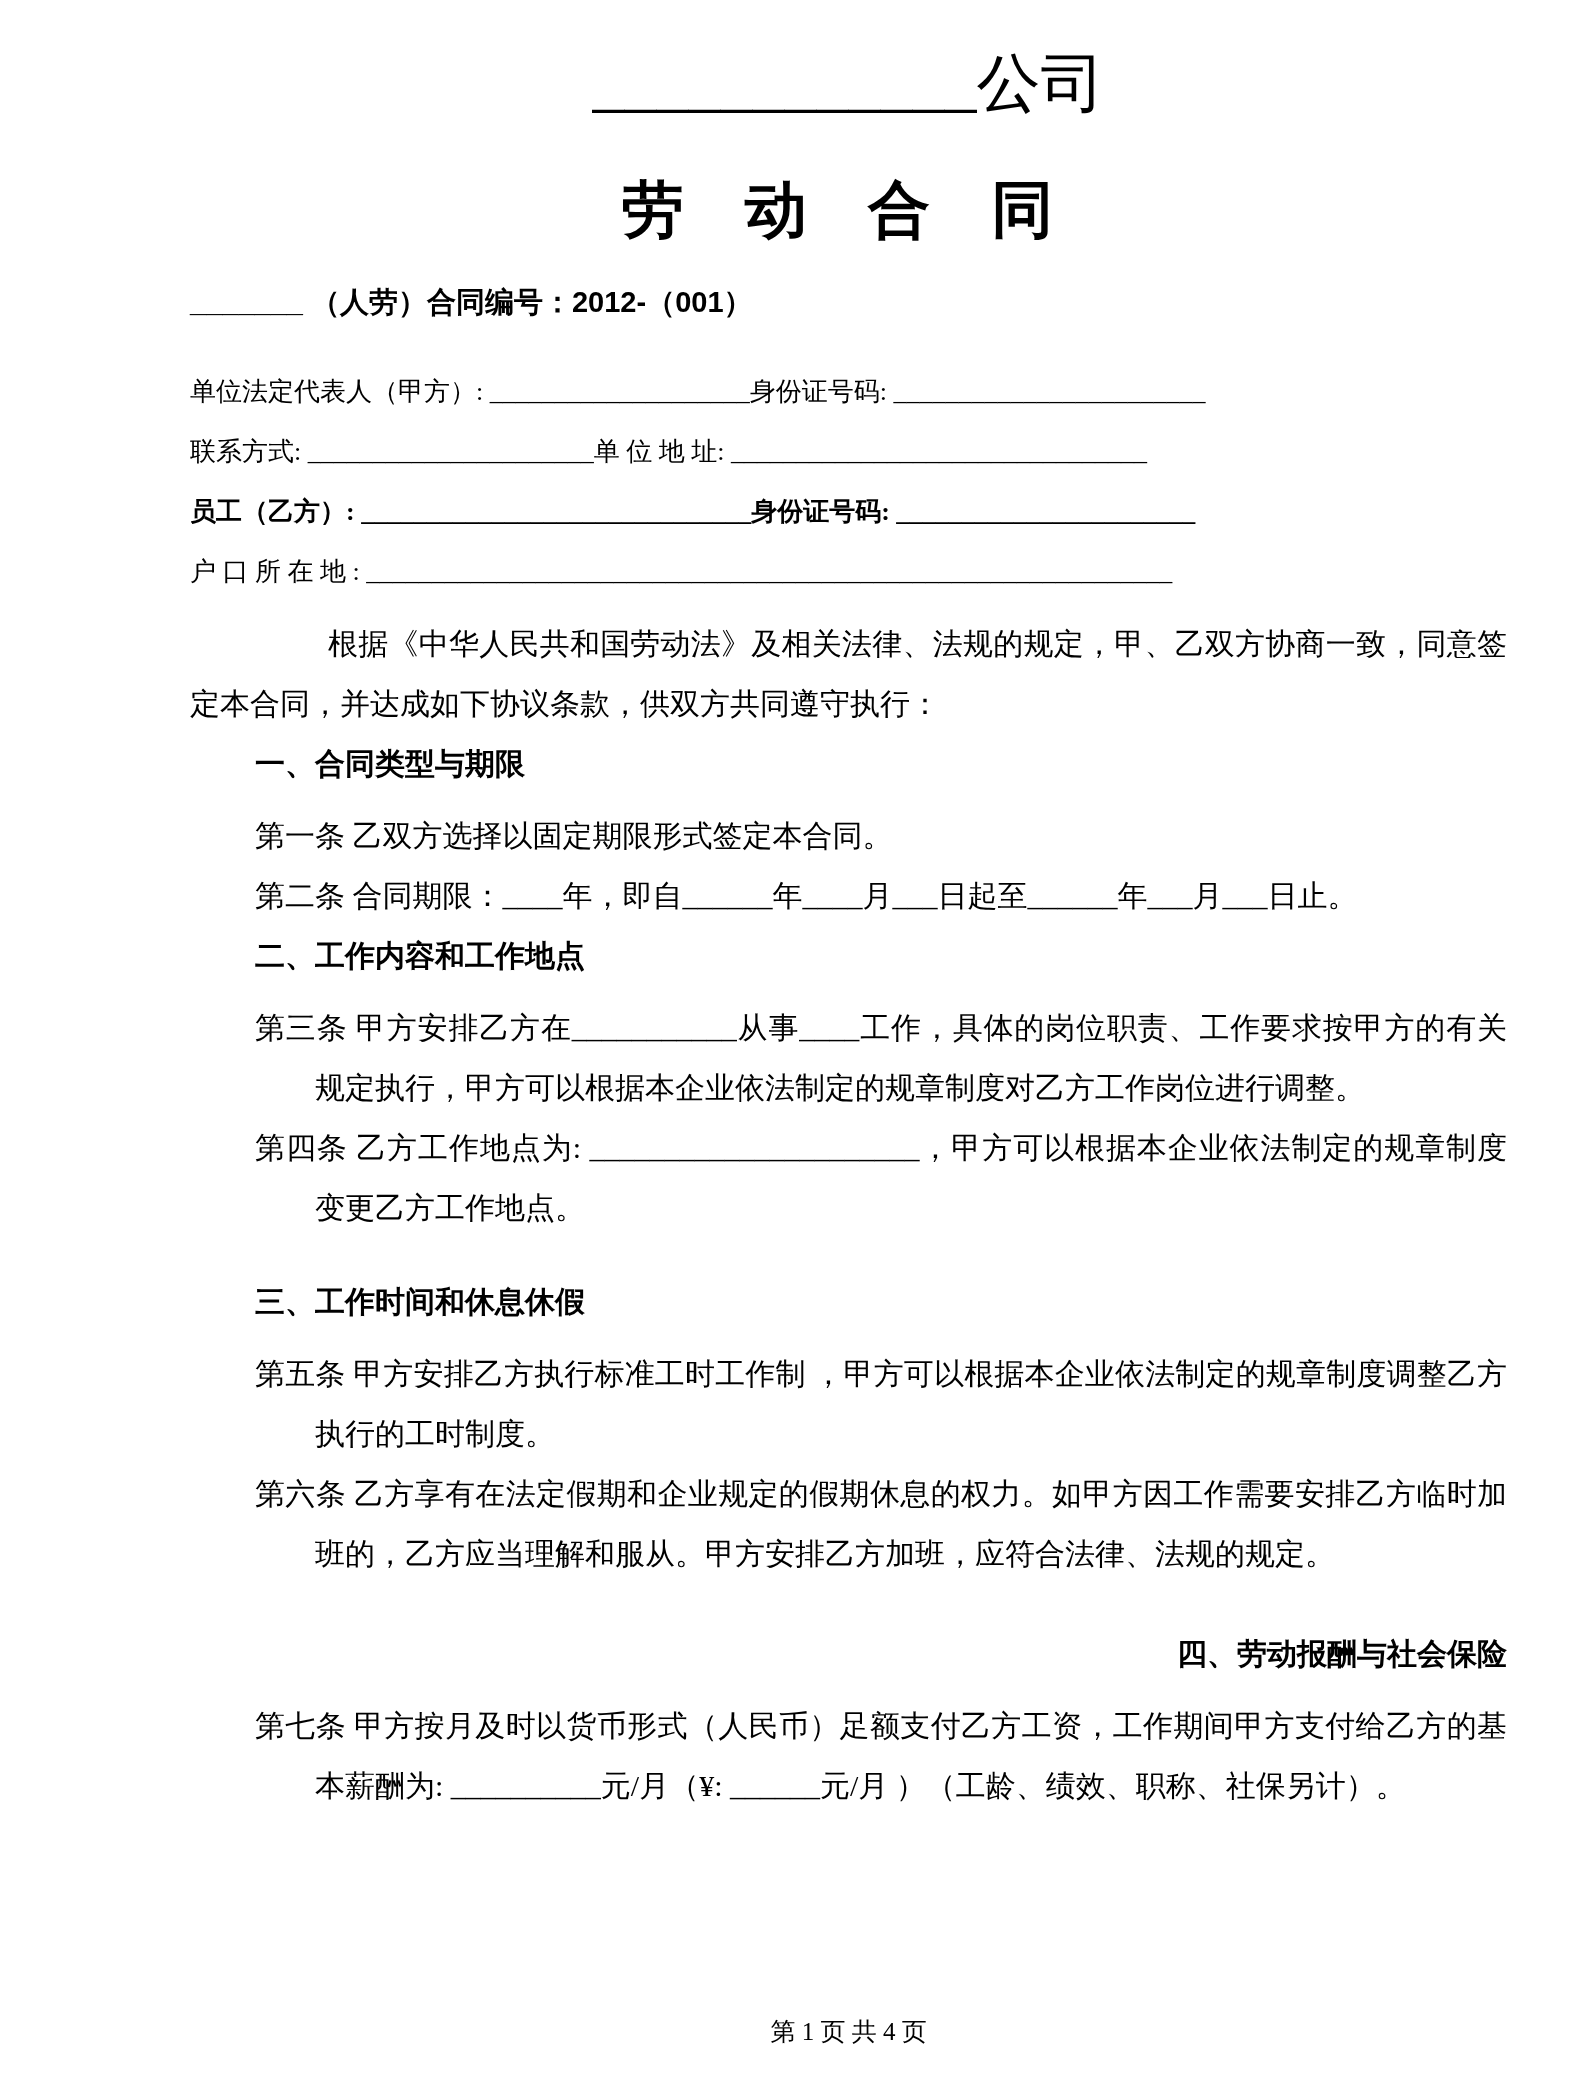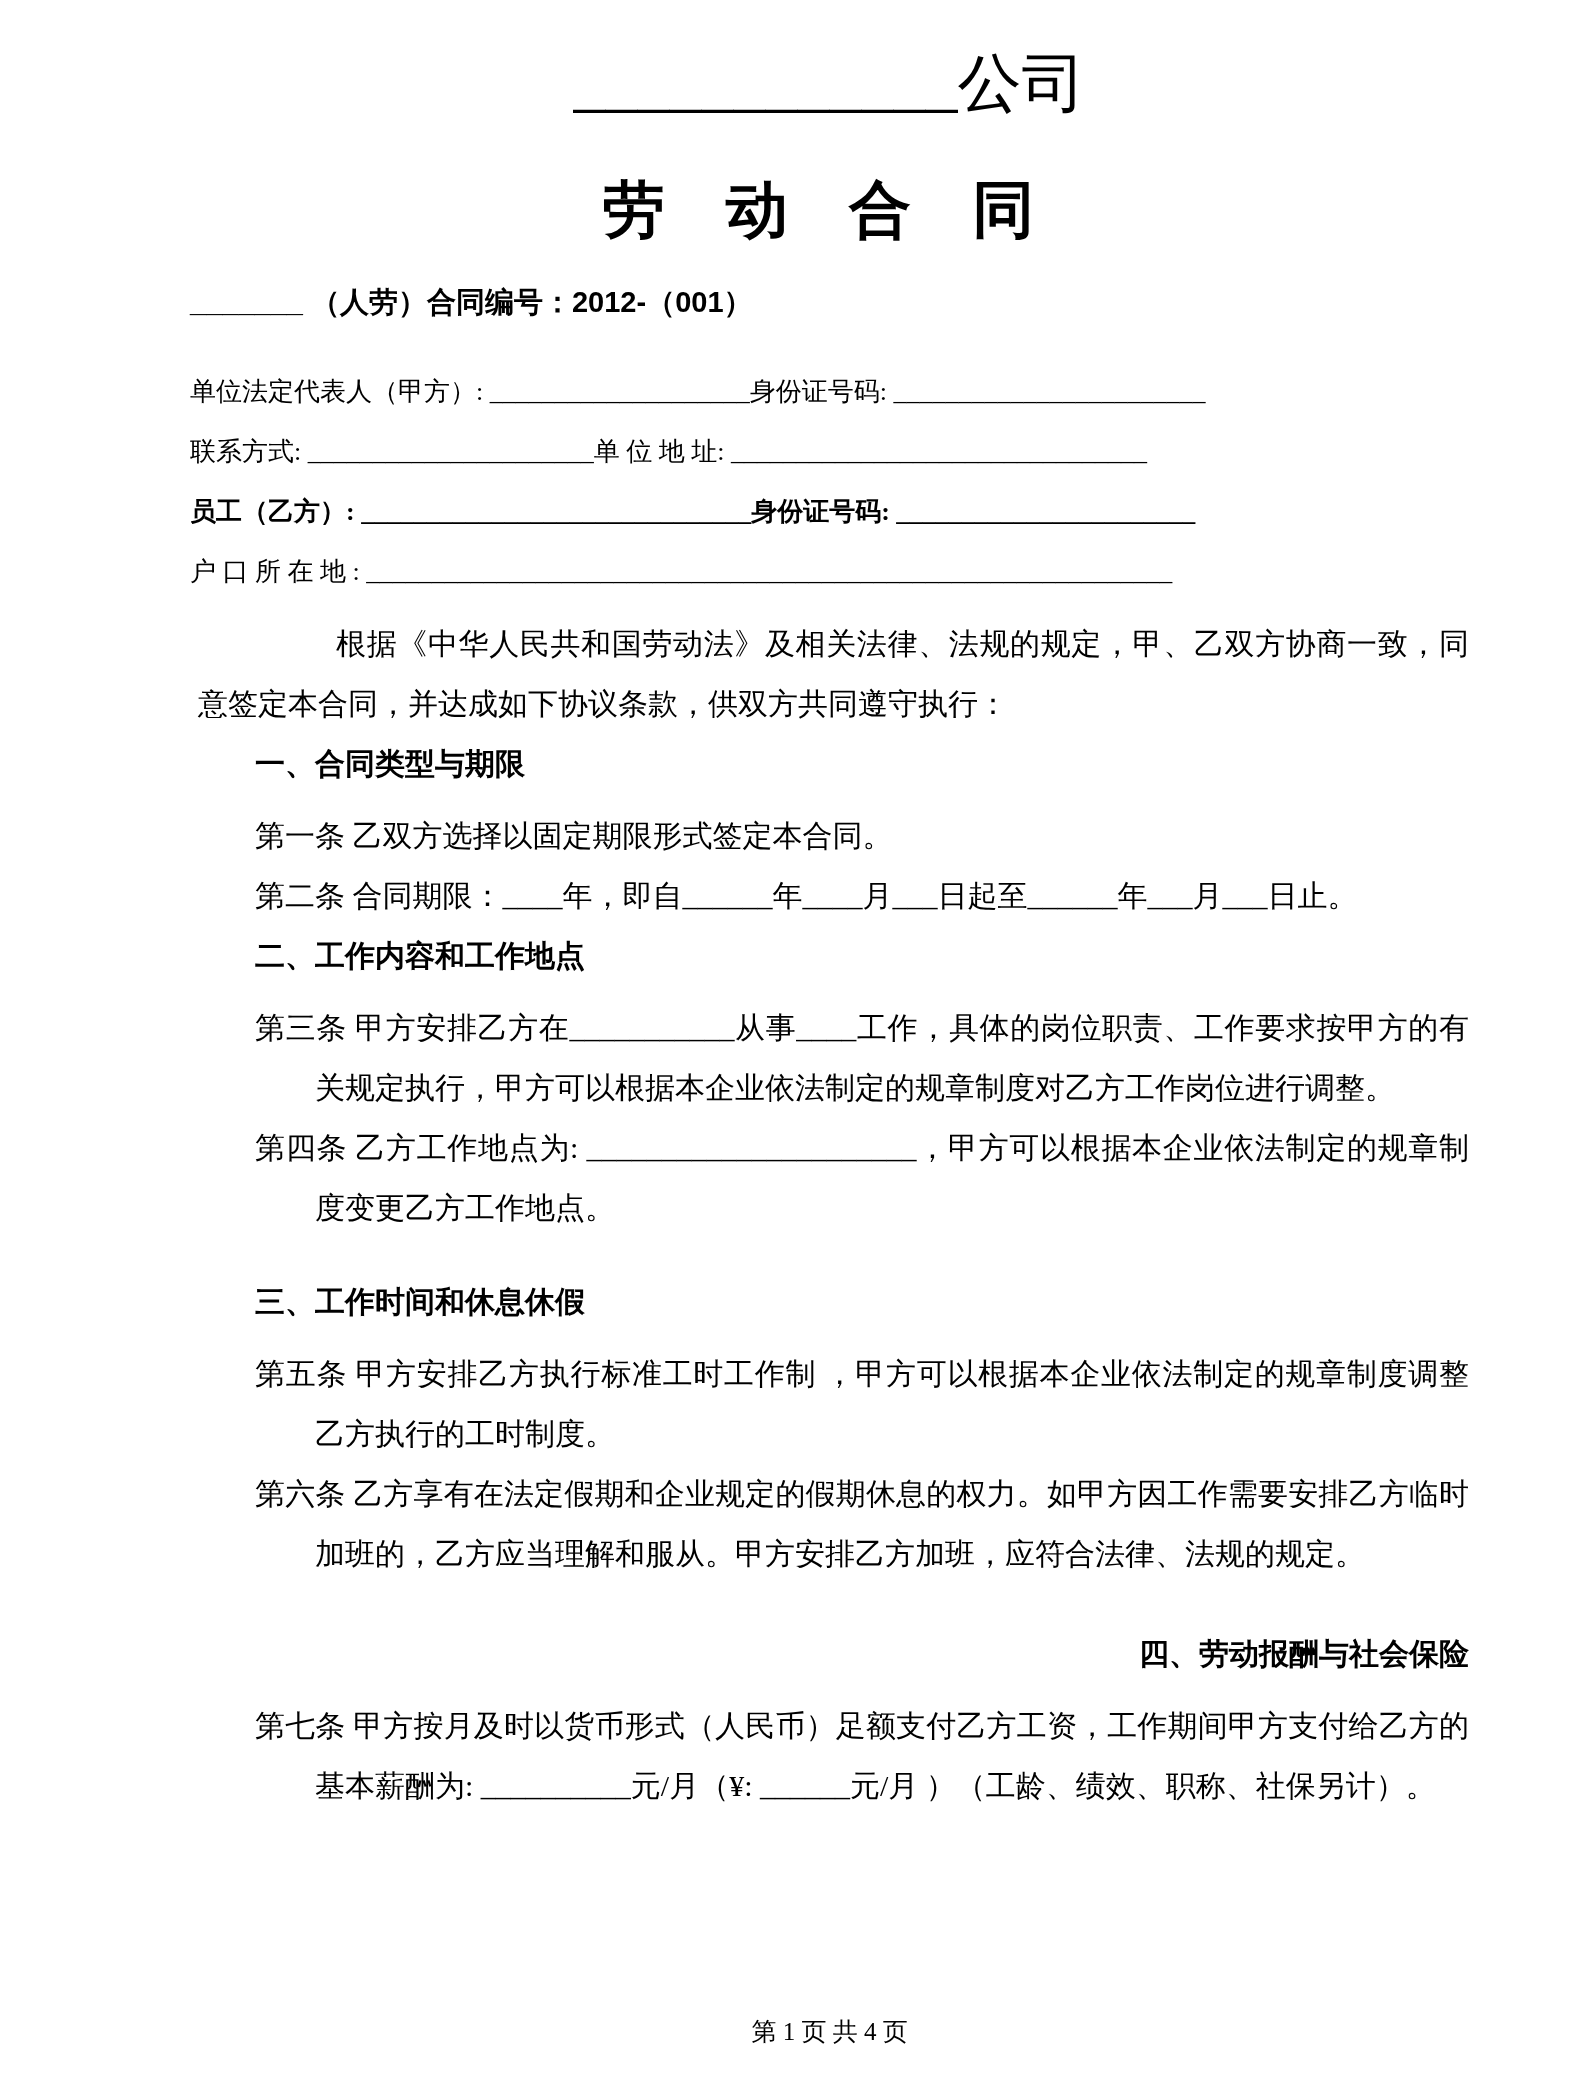--- a/index.html
+++ b/index.html
@@ -11,21 +11,21 @@
     width: 1587px;
     height: 2075px;
     overflow: hidden;
     color: #000;
     font-family: "Liberation Serif", "DejaVu Serif", serif;
   }
   .page {
     box-sizing: border-box;
     width: 1587px;
     height: 2075px;
-    padding: 44px 118px 26px 190px;
+    padding: 44px 80px 26px 190px;
     display: flex;
     flex-direction: column;
   }
   
   .company-line {
     text-align: center;
     font-size: 64px;
     line-height: 80px;
     white-space: nowrap;
   }
@@ -52,21 +52,21 @@
   .form-row {
     font-size: 26px;
     line-height: 60px;
     white-space: nowrap;
     overflow: hidden;
   }
   .form-row.bold { font-weight: bold; }
   .blank-field { letter-spacing: 0; }
   
   .intro {
-    margin: 12px 0 0 8px;
+    margin: 12px 0 0 0;
     font-size: 30px;
     line-height: 60px;
     text-indent: 138px;
     text-align: justify;
   }
   .section-heading {
     margin: 0 0 12px 0;
     padding-left: 65px;
     font-family: "Liberation Sans", "DejaVu Sans", sans-serif;
     font-weight: bold;

